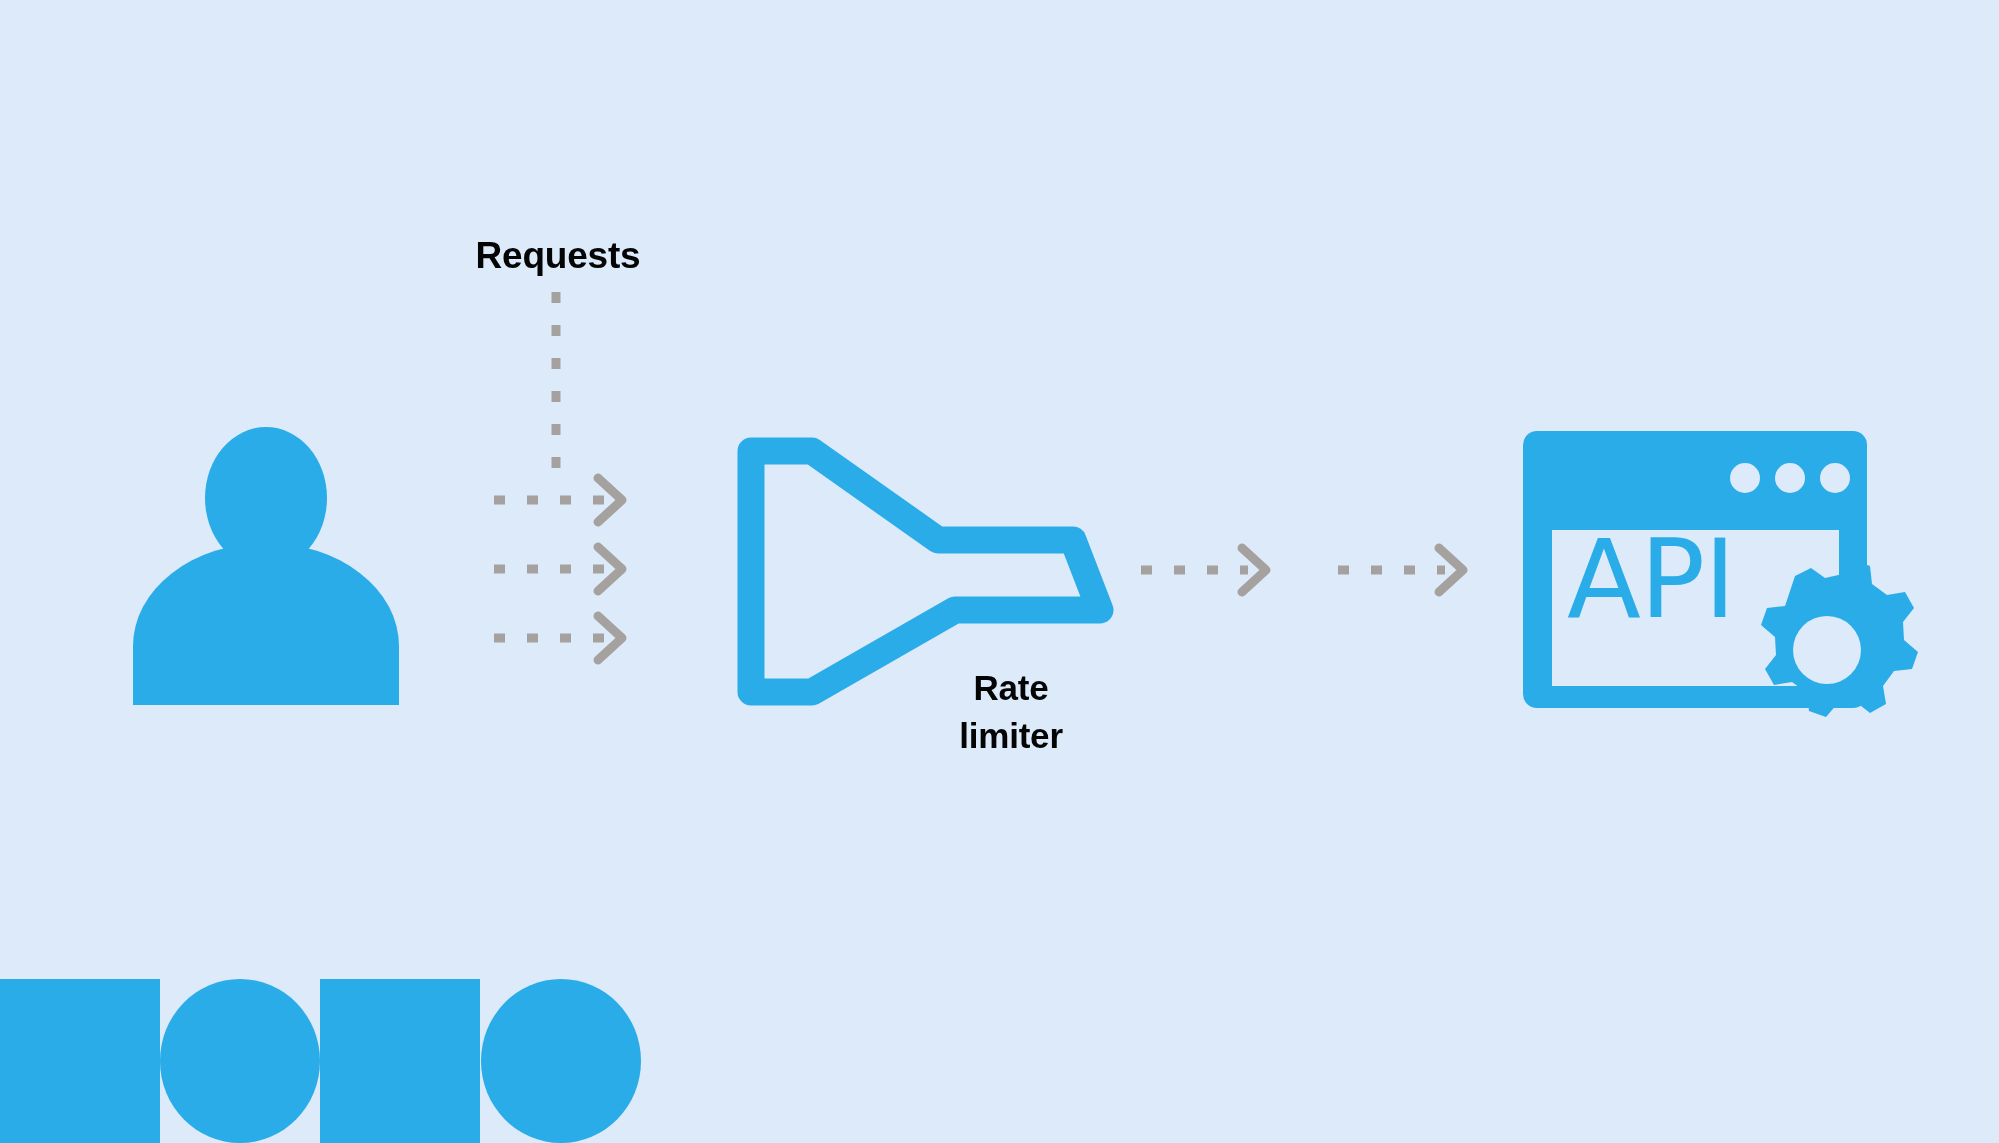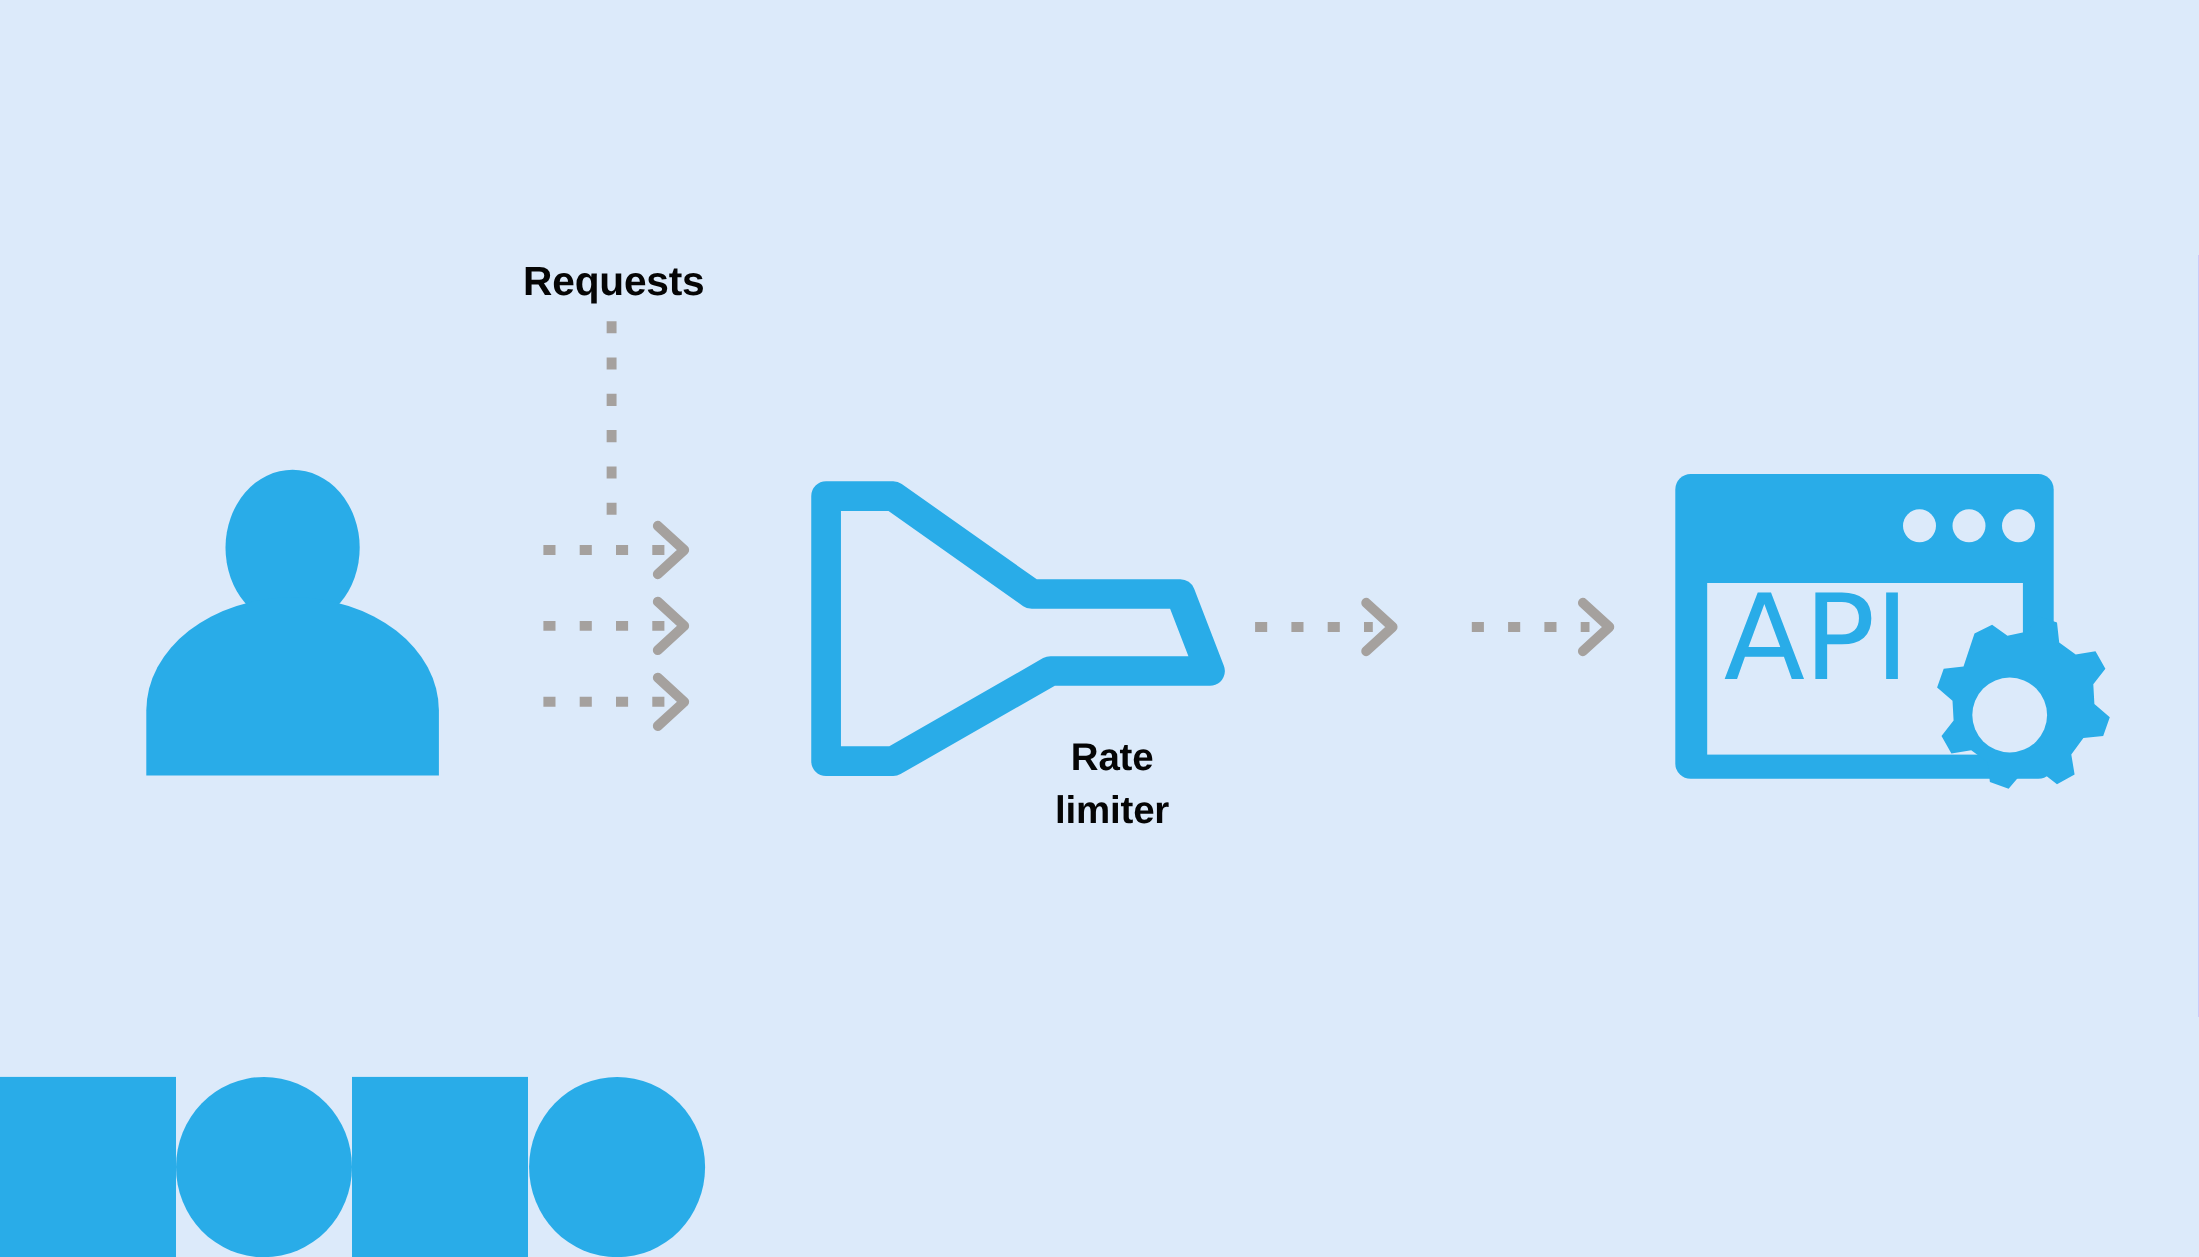--- a/index.html
+++ b/index.html
@@ -11,21 +11,21 @@
   body {
     width: 1999px;
     height: 1143px;
     overflow: hidden;
     font-family: "Liberation Sans", "DejaVu Sans", sans-serif;
   }
   #stage {
     position: relative;
     width: 1999px;
     height: 1143px;
-    background: #8b5cf6;
+    background: #5eead4;
   }
   #stage > svg {
     position: absolute;
     top: 0;
     left: 0;
     display: block;
   }
   .diagram-label {
     font-weight: bold;
     fill: #050505;

